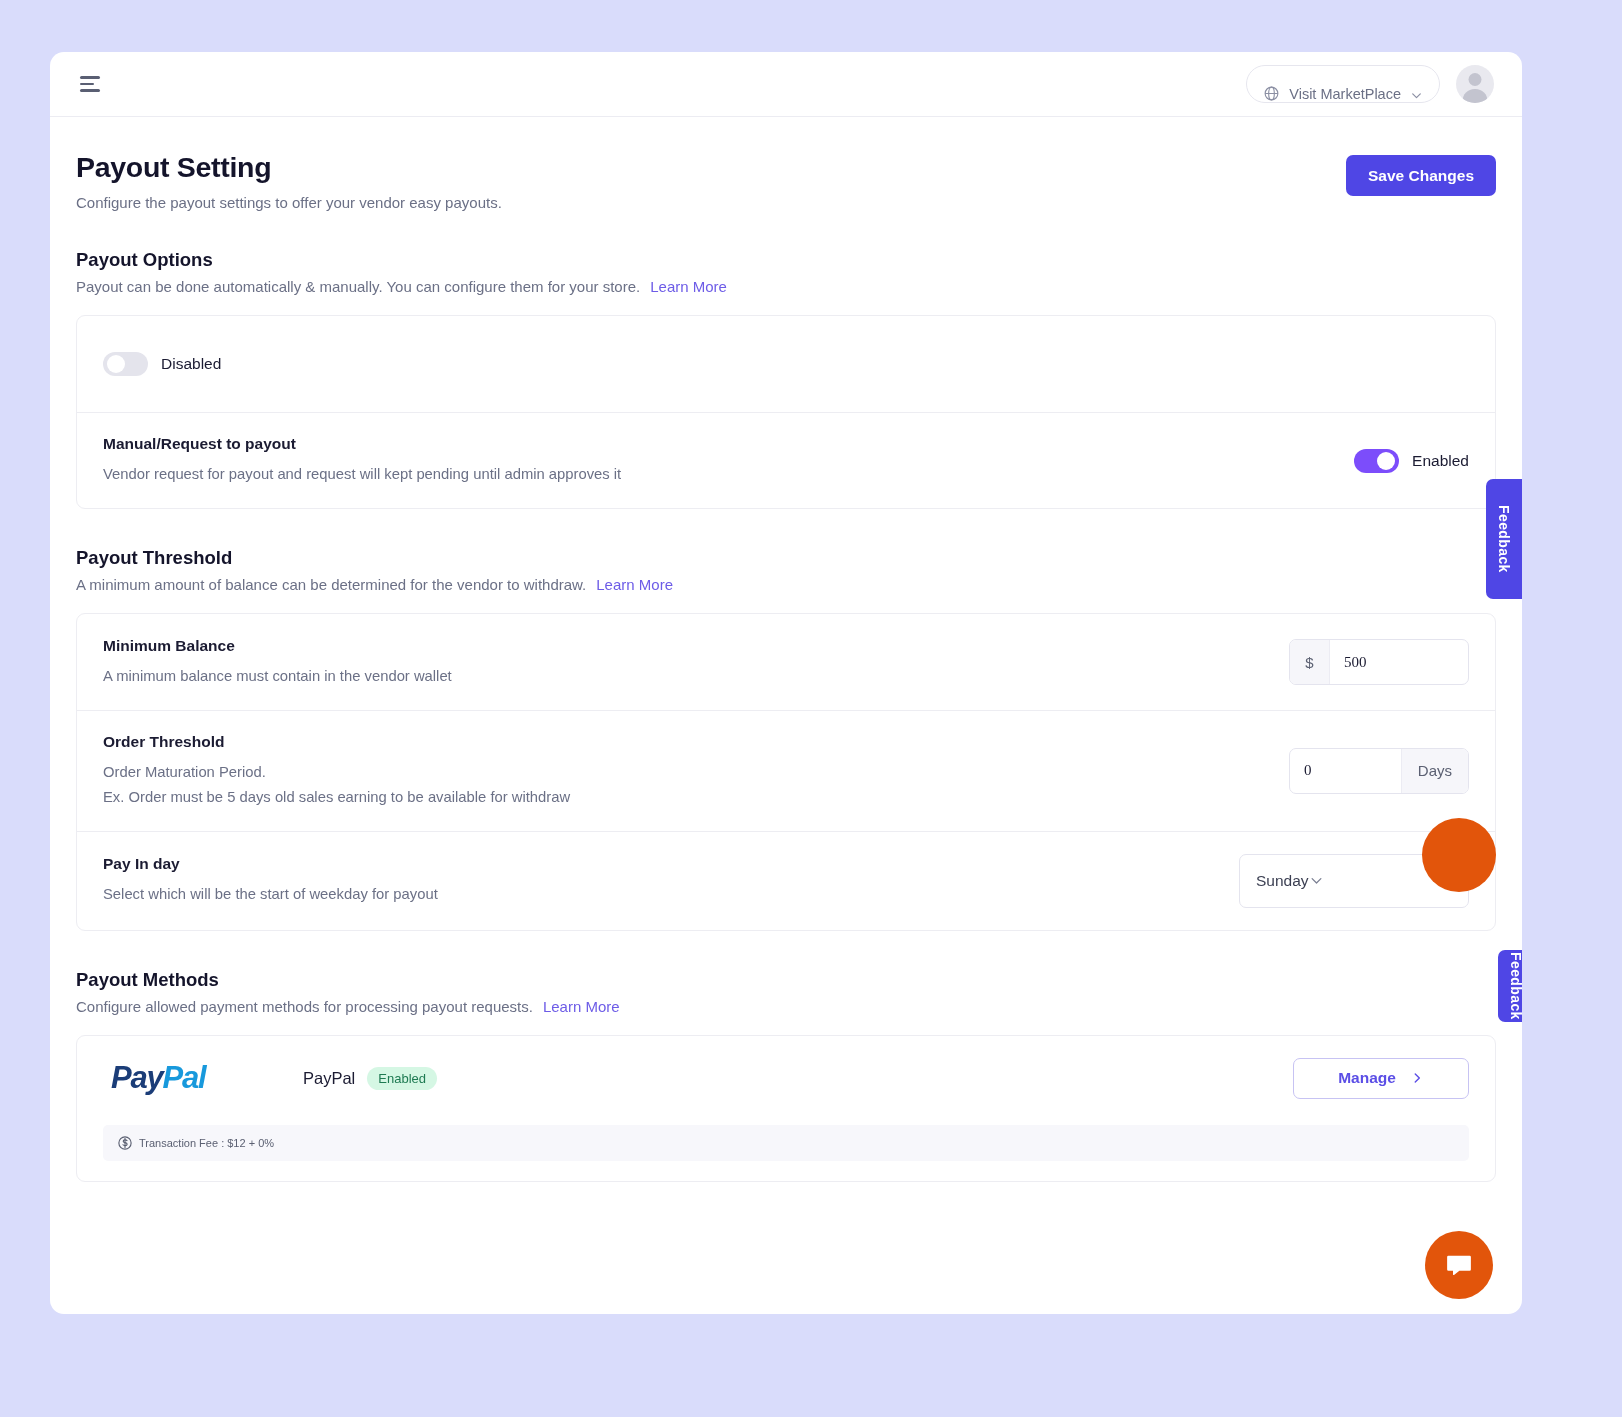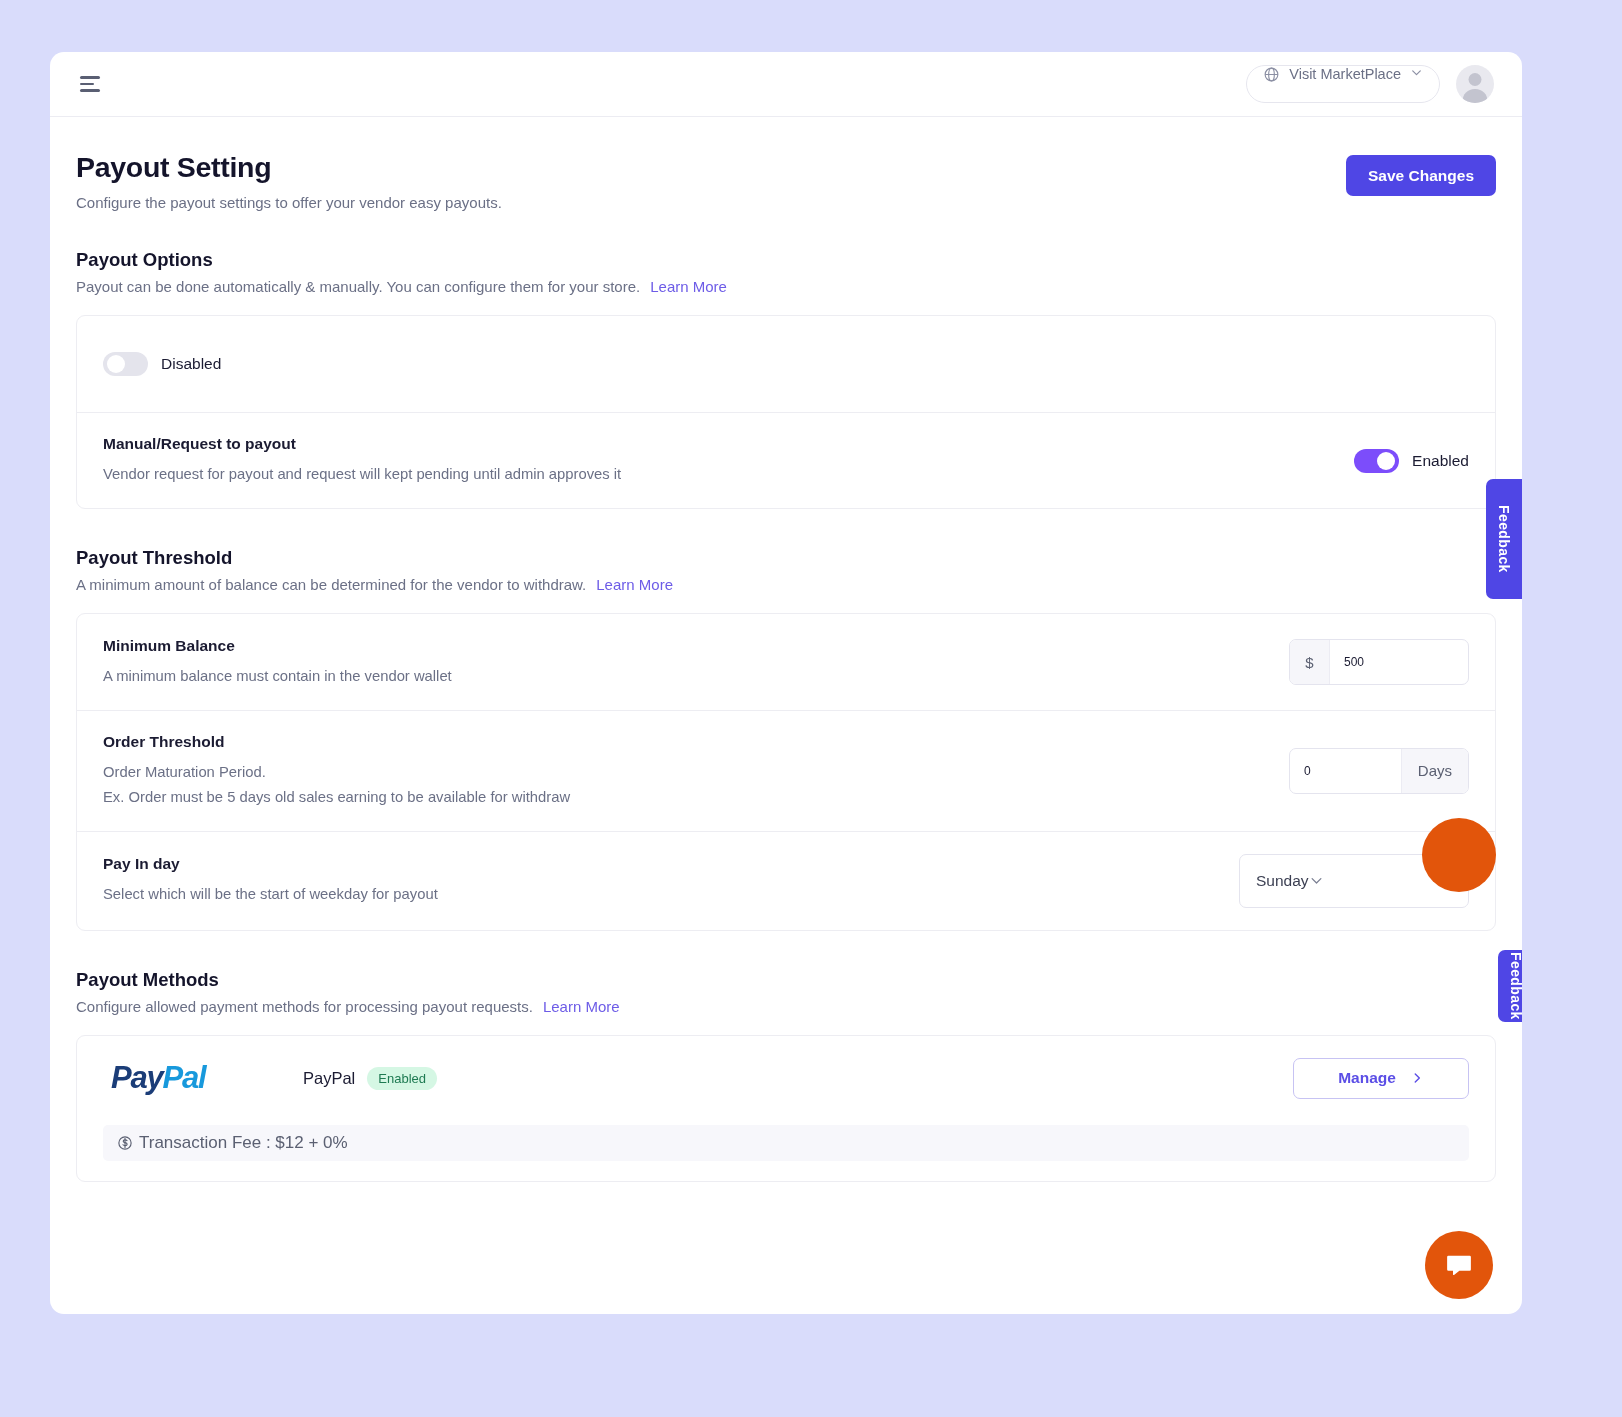--- a/index.html
+++ b/index.html
@@ -52,21 +52,21 @@
   .hamburger i:nth-child(3) { width: 20px; }
 
   .topbar-right {
     margin-left: auto;
     display: flex;
     align-items: center;
     gap: 16px;
   }
   .marketplace-btn {
     display: flex;
-    align-items: flex-start;
+    align-items: flex-end;
     gap: 9px;
     height: 38px;
     padding: 0 16px;
     border: 1px solid #e6e6ee;
     border-radius: 19px;
     background: #fff;
     color: #6b7086;
     font-size: 14.5px;
     cursor: pointer;
     white-space: nowrap;
@@ -215,23 +215,23 @@
   .ig-addon.right {
     width: auto; padding: 0 16px;
     border-right: none;
     border-left: 1px solid #ececf3;
   }
   .ig-input {
     border: none;
     outline: none;
     flex: 1 1 auto;
     padding: 0 14px;
-    font-size: 12px;
+    font-size: 15px;
     color: #1b1b32;
-    font-family: Liberation Sans, sans-serif;
+    font-family: Liberation Serif, serif;
     background: transparent;
     min-width: 0;
   }
 
   .select-box {
     width: 230px;
     height: 54px;
     border: 1px solid #e4e4ee;
     border-radius: 7px;
     background: #fff;
@@ -307,21 +307,21 @@
 
   .fee-bar {
     margin-top: 26px;
     background: #f7f7fb;
     border-radius: 5px;
     height: 36px;
     display: flex;
     align-items: center;
     padding: 0 14px;
     gap: 6px;
-    font-size: 17px;
+    font-size: 11px;
     color: #5b6072;
   }
   .fee-icon { width: 16px; height: 16px; display:block; flex:0 0 auto; }
 
   
   .feedback-tab {
     position: absolute;
     background: #4f46e5;
     color: #fff;
     writing-mode: vertical-rl;

